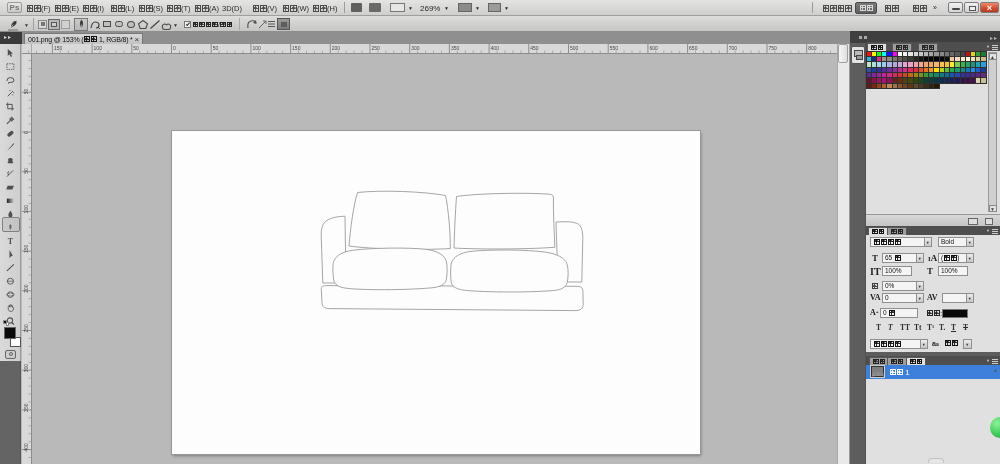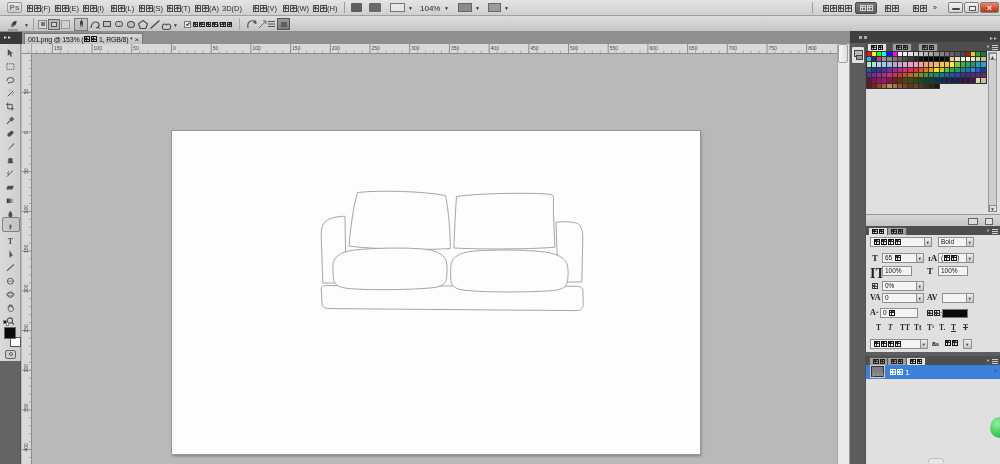--- a/index.html
+++ b/index.html
@@ -48,21 +48,21 @@
 <span class="mi" style="left:194px"><b class="g"></b><b class="g"></b>(A)</span>
 <span class="mi" style="left:222px">3D(D)</span>
 <span class="mi" style="left:252px"><b class="g"></b><b class="g"></b>(V)</span>
 <span class="mi" style="left:282px"><b class="g"></b><b class="g"></b>(W)</span>
 <span class="mi" style="left:312px"><b class="g"></b><b class="g"></b>(H)</span>
 <div class="mi" style="left:344px;top:2px;width:1px;height:11px;background:#9d9d9d"></div>
 <div class="mi" style="left:351px;top:3px;width:11px;height:9px;background:#5f5f5f;border-radius:1px"></div>
 <div class="mi" style="left:369px;top:3px;width:12px;height:9px;background:#6a6a6a;border-radius:1px"></div>
 <div class="mi" style="left:390px;top:3px;width:15px;height:9px;background:#e7e7e7;border:1px solid #777"></div>
     <span class="mi" style="left:408px;top:5px;font-size:5px">▼</span>
-<span class="mi" style="left:420px;font-size:8px">104%</span>
+<span class="mi" style="left:420px;font-size:8px">269%</span>
     <span class="mi" style="left:444px;top:5px;font-size:5px">▼</span>
 <div class="mi" style="left:458px;top:3px;width:14px;height:9px;background:#8b8b8b;border:1px solid #666"></div>
     <span class="mi" style="left:475px;top:5px;font-size:5px">▼</span>
 <div class="mi" style="left:488px;top:3px;width:13px;height:9px;background:#9b9b9b;border:1px solid #666"></div>
     <span class="mi" style="left:504px;top:5px;font-size:5px">▼</span>
 <div class="mi" style="left:812px;top:2px;width:1px;height:11px;background:#9d9d9d"></div>
 <span class="mi" style="left:822px"><b class="g"></b><b class="g"></b><b class="g"></b><b class="g"></b></span>
 <div class="mi" style="left:855px;top:1.5px;width:22px;height:12px;background:linear-gradient(#7a7a7a,#5f5f5f);border:1px solid #4a4a4a;border-radius:2px;color:#f0f0f0;font-size:8px;line-height:11px;text-align:center"><b class="g" style="width:6px;height:6px"></b><b class="g" style="width:6px;height:6px"></b></div>
 <span class="mi" style="left:884px"><b class="g"></b><b class="g"></b></span>
 <span class="mi" style="left:912px"><b class="g"></b><b class="g"></b></span>
@@ -615,21 +615,21 @@
 <div class="fld" style="left:4px;top:11px;width:62px;height:10px"><b class="f"></b><b class="f"></b><b class="f"></b><b class="f"></b></div>
     <div class="dd" style="left:57.5px;top:11px;height:10px">▼</div>
 <div class="fld" style="left:72px;top:11px;width:36px;height:10px">Bold</div>
     <div class="dd" style="left:99.5px;top:11px;height:10px">▼</div>
 <span class="lbl" style="left:6px;top:27px;font-size:9px;font-family:'Liberation Serif'">T</span>
 <div class="fld" style="left:16px;top:27px;width:42px;height:10px">65 <b class="f"></b></div>
     <div class="dd" style="left:49.5px;top:27px;height:10px">▼</div>
 <span class="lbl" style="left:62px;top:27px;font-size:7px;font-family:'Liberation Serif'">I<span style="font-size:9px">A</span></span>
 <div class="fld" style="left:72px;top:27px;width:36px;height:10px">(<b class="f"></b><b class="f"></b>)</div>
     <div class="dd" style="left:99.5px;top:27px;height:10px">▼</div>
-<span class="lbl" style="left:4px;top:40px;font-size:14px;font-family:'Liberation Serif'">IT</span>
+<span class="lbl" style="left:4px;top:40px;font-size:10px;font-family:'Liberation Serif'">IT</span>
 <div class="fld" style="left:16px;top:40px;width:30px;height:10px">100%</div>
 <span class="lbl" style="left:61px;top:40px;font-size:9px;font-family:'Liberation Serif'">T</span>
 <div class="fld" style="left:72px;top:40px;width:30px;height:10px">100%</div>
 <span class="lbl" style="left:5px;top:56px"><b class="f" style="opacity:.85"></b></span>
 <div class="fld" style="left:16px;top:55px;width:42px;height:10px">0%</div>
     <div class="dd" style="left:49.5px;top:55px;height:10px">▼</div>
 <span class="lbl" style="left:4px;top:67px;font-size:8px;font-family:'Liberation Serif'">VA</span>
 <div class="fld" style="left:16px;top:67px;width:42px;height:10px">0</div>
     <div class="dd" style="left:49.5px;top:67px;height:10px">▼</div>
 <span class="lbl" style="left:61px;top:67px;font-size:8px;font-family:'Liberation Serif'">AV</span>

